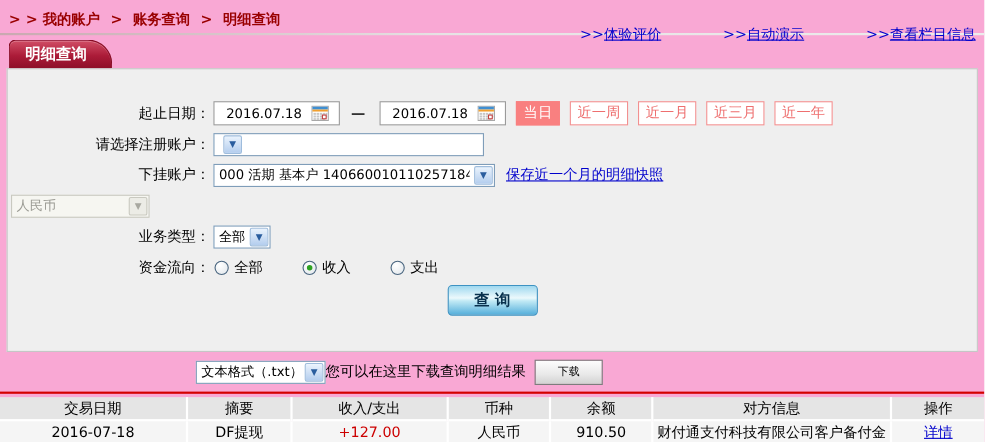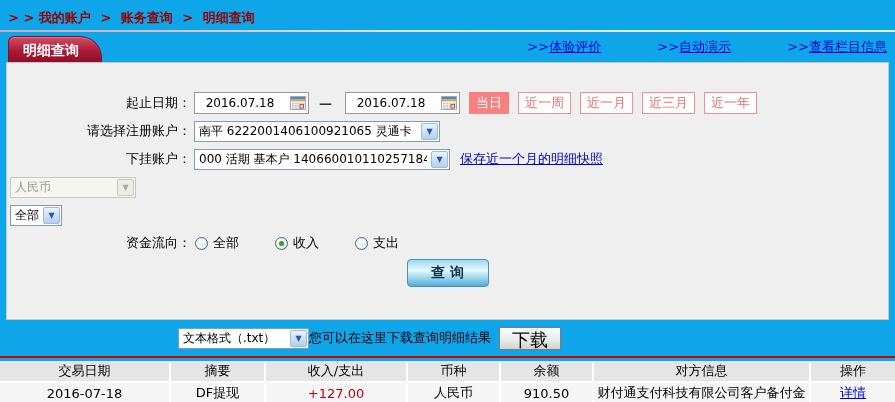--- a/index.html
+++ b/index.html
@@ -1,43 +1,43 @@
 <!DOCTYPE html>
 <html><head>
 <meta charset="utf-8">
 <style>
   * { margin:0; padding:0; box-sizing:border-box; }
   html,body { background:#fff; }
   body { font-family:"DejaVu Sans","Liberation Sans",sans-serif; font-size:13px; color:#000; }
-  .page { width:895px; height:402px; background:#0ea5e9; overflow:hidden; position:relative; }
+  .page { width:895px; height:402px; background:#f9a8d4; overflow:hidden; position:relative; }
 
   
   .breadcrumb { height:30px; padding:9px 0 0 8px; color:#990000; font-weight:bold; font-size:13px; }
   .breadcrumb a { color:#990000; text-decoration:none; cursor:pointer; }
   .breadcrumb .sep { margin:0 5px; }
   .bc-divider { height:2px; background:linear-gradient(90deg,#c9a8b0,#e6e2e4 45%,#ececec); }
 
   
   .tabbar { height:30px; position:relative; }
   .tab { position:absolute; left:8px; bottom:0; height:26px; line-height:26px; padding:0 22px 0 14px;
          color:#fff; font-weight:bold; font-size:14px; cursor:pointer;
          background:linear-gradient(180deg,#d14e66 0%,#ab1b38 55%,#8e0f29 100%);
          border:1px solid #870c24; border-bottom:none; border-radius:6px 22px 0 0;
          box-shadow:inset 0 1px 0 rgba(255,255,255,.25); }
-  .toplinks { position:absolute; right:8px; bottom:6px; }
+  .toplinks { position:absolute; right:8px; bottom:22px; }
   .toplinks a { margin-left:52px; color:#0000cc; text-decoration:none; font-size:13px; cursor:pointer; }
   .toplinks a .lbl { text-decoration:underline; }
 
   
   .formbox { margin:0 6px; height:258px; background:#efefef; border:1px solid #c6c6c6; padding-top:28px; }
   .frow { display:flex; align-items:center; height:24px; margin-bottom:4px; }
   .flabel { width:184px; text-align:right; flex:none; font-size:13px; }
 
   .dateinput { display:flex; align-items:center; width:115px; height:22px; margin-left:3px;
-               background:#fff; border:1px solid #9a9a9a; padding:0 2px;justify-content:space-between; }
+               background:#fff; border:1px solid #9a9a9a; padding:0 2px; }
   .dateinput input { border:none; outline:none; width:86px; text-align:center; font-size:12px;
                      font-family:"DejaVu Sans",sans-serif; background:transparent; }
   .cal { flex:none; cursor:pointer; display:inline-flex; }
   .dash { margin:0 10px; font-weight:bold; color:#333; }
 
   .qbtn { height:22px; line-height:20px; margin-left:9px; padding:0 6px; font-size:13px; cursor:pointer;
           background:#fff; border:1px solid #f29090; color:#ee6f6f;
           font-family:"DejaVu Sans","Liberation Sans",sans-serif; }
   .qbtn.active { background:#f98080; border-color:#f98080; color:#fff; }
 
@@ -62,23 +62,23 @@
 
   .qrow { text-align:center; }
   .querybtn { width:82px; height:28px; cursor:pointer; font-weight:bold; font-size:14px;
               font-family:"DejaVu Sans","Liberation Sans",sans-serif;
               border:1px solid #3d92c2; border-radius:4px; color:#08314e;
               background:linear-gradient(180deg,#9fd8ef 0%,#ecf9fc 42%,#c2eaf5 52%,#55afdb 100%); }
 
   
   .dlrow { height:36px; display:flex; align-items:center; padding-left:162px; }
   .dlrow .fmtlabel { font-size:13px; }
-  .w-fmt { width:131px;margin-left:16px; }
+  .w-fmt { width:118px;margin-left:16px; }
   .dlrow .hint { font-size:13px; }
-  .dlbtn { width:62px; height:23px; margin-left:8px; cursor:pointer; font-size:18px;
+  .dlbtn { width:62px; height:23px; margin-left:8px; cursor:pointer; font-size:10px;
            font-family:"DejaVu Sans","Liberation Sans",sans-serif;
            border:1px solid #7d7d7d; background:linear-gradient(180deg,#fdfdfd 0%,#e8e8e8 60%,#d2d2d2 100%); }
 
   .redline { height:2px; background:#d40000; }
 
   
   table { width:895px; border-collapse:collapse; table-layout:fixed; margin-top:3px; font-size:13px; }
   th { background:#e5e5e5; font-weight:normal; height:19px; text-align:center; padding:1px 0;
        border-right:2px solid #fff; white-space:nowrap; }
   td { background:#f5f5f5; height:19px; text-align:center; padding:1px 0;
@@ -171,21 +171,20 @@
       <button class="qbtn active">当日</button>
       <button class="qbtn">近一周</button>
       <button class="qbtn">近一月</button>
       <button class="qbtn">近三月</button>
       <button class="qbtn">近一年</button>
     </div>
 
     <div class="frow">
       <span class="flabel">请选择注册账户：</span>
       <span class="xpsel w-reg">
-        <span class="val">南平  6222001406100921065 灵通卡</span>
         <span class="sel-arrow">▼</span>
       </span>
     </div>
 
     <div class="frow">
       <span class="flabel">下挂账户：</span>
       <span class="xpsel w-sub">
         <span class="val">000 活期 基本户 1406600101102571848</span>
         <span class="sel-arrow">▼</span>
       </span>
@@ -193,20 +192,21 @@
     </div>
 
     <div class="frow">
       <span class="xpsel disabled w-cur">
         <span class="val">人民币</span>
         <span class="sel-arrow">▼</span>
       </span>
     </div>
 
     <div class="frow">
+      <span class="flabel">业务类型：</span>
       <span class="xpsel w-biz">
         <span class="val">全部</span>
         <span class="sel-arrow">▼</span>
       </span>
     </div>
 
     <div class="frow">
       <span class="flabel">资金流向：</span>
       <span class="radio-opt">
         <span class="radio"></span>

